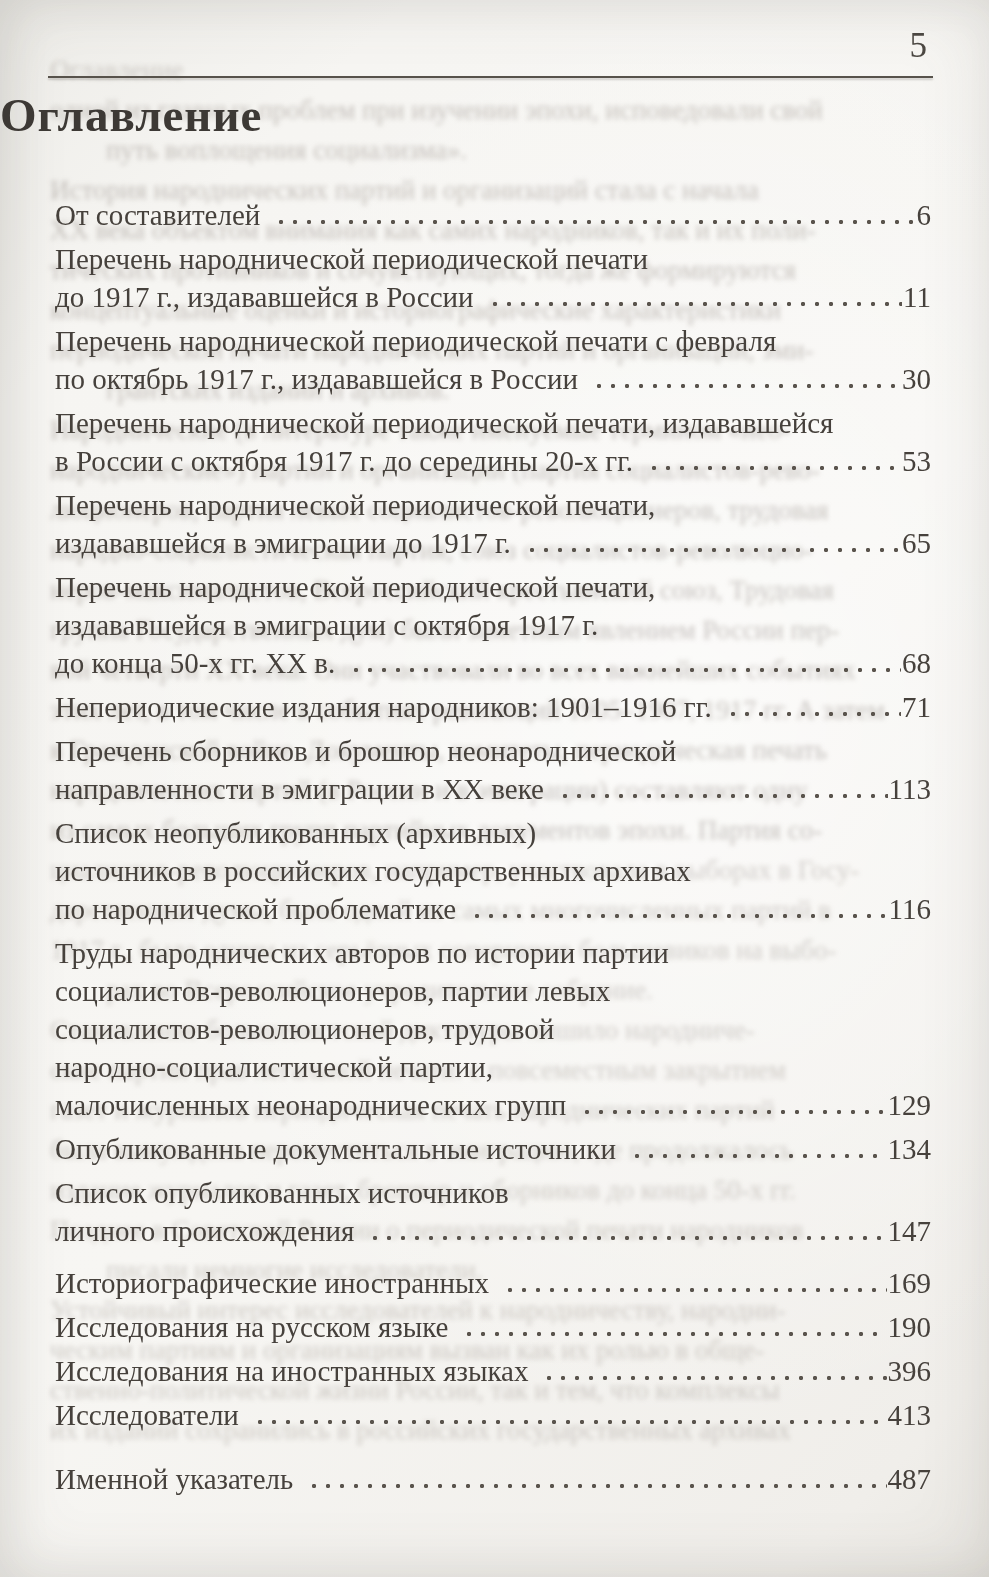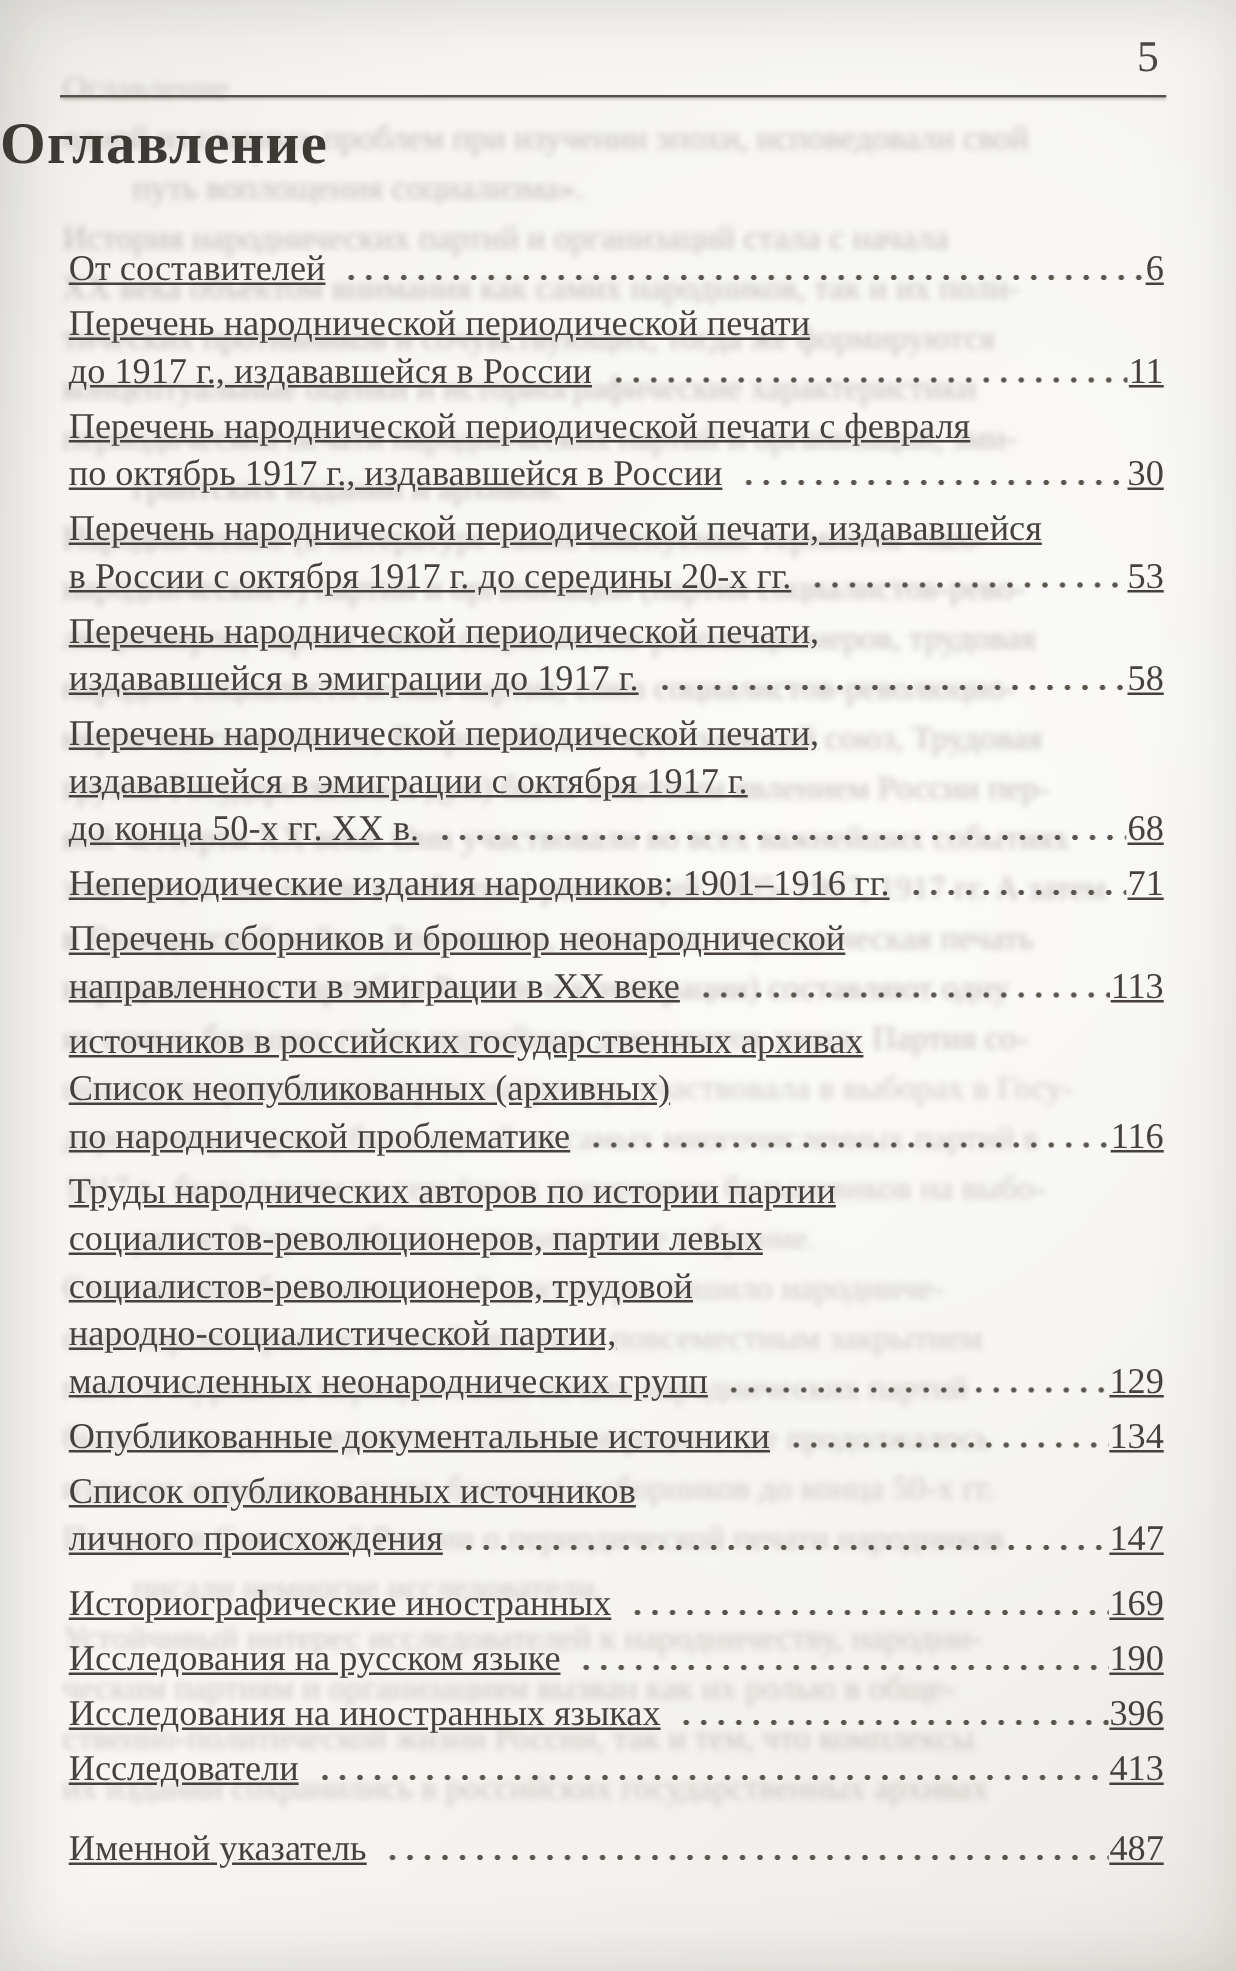--- a/index.html
+++ b/index.html
@@ -40,21 +40,21 @@
   }
   .page-title{
     position:absolute;top:88px;left:0;width:100%;
     text-align:left;font-size:47px;font-weight:700;color:#3d3935;
     letter-spacing:1px;margin:0;
   }
   .toc{position:absolute;left:55px;right:58px;top:196px;}
   .entry{margin-bottom:6px;}
   .entry:nth-child(13){margin-top:14px;}
   .entry:nth-child(17){margin-top:26px;text-align:right;}
-  .line{font-size:29px;line-height:38px;text-decoration:underline;}
+  .line{font-size:29px;line-height:38px;}
   .line.last{display:flex;align-items:flex-end;}
   .line .txt{white-space:nowrap;}
   .leader{
     flex:1;height:12px;margin:0 1px 6px 12px;
     background-image:radial-gradient(circle at 50% 50%, #5a544d 1.9px, rgba(0,0,0,0) 2.4px);
     background-size:14px 12px;background-repeat:repeat-x;background-position:2px 55%;
   }
   .pnum{font-size:29px;white-space:nowrap;}
 </style>
 </head>
@@ -137,21 +137,21 @@
           <span class="txt">в России с октября 1917 г. до середины 20-х гг.</span>
           <span class="leader"></span>
           <span class="pnum">53</span>
         </div>
       </div>
       <div class="entry">
         <div class="line"><span class="txt">Перечень народнической периодической печати,</span></div>
         <div class="line last">
           <span class="txt">издававшейся в эмиграции до 1917 г.</span>
           <span class="leader"></span>
-          <span class="pnum">58</span>
+          <span class="pnum">65</span>
         </div>
       </div>
       <div class="entry">
         <div class="line"><span class="txt">Перечень народнической периодической печати,</span></div>
         <div class="line"><span class="txt">издававшейся в эмиграции с октября 1917 г.</span></div>
         <div class="line last">
           <span class="txt">до конца 50-х гг. XX в.</span>
           <span class="leader"></span>
           <span class="pnum">68</span>
         </div>
@@ -165,22 +165,22 @@
       </div>
       <div class="entry">
         <div class="line"><span class="txt">Перечень сборников и брошюр неонароднической</span></div>
         <div class="line last">
           <span class="txt">направленности в эмиграции в XX веке</span>
           <span class="leader"></span>
           <span class="pnum">113</span>
         </div>
       </div>
       <div class="entry">
+        <div class="line"><span class="txt">Список неопубликованных (архивных)</span></div>
         <div class="line"><span class="txt">источников в российских государственных архивах</span></div>
-        <div class="line"><span class="txt">Список неопубликованных (архивных)</span></div>
         <div class="line last">
           <span class="txt">по народнической проблематике</span>
           <span class="leader"></span>
           <span class="pnum">116</span>
         </div>
       </div>
       <div class="entry">
         <div class="line"><span class="txt">Труды народнических авторов по истории партии</span></div>
         <div class="line"><span class="txt">социалистов-революционеров, партии левых</span></div>
         <div class="line"><span class="txt">социалистов-революционеров, трудовой</span></div>

